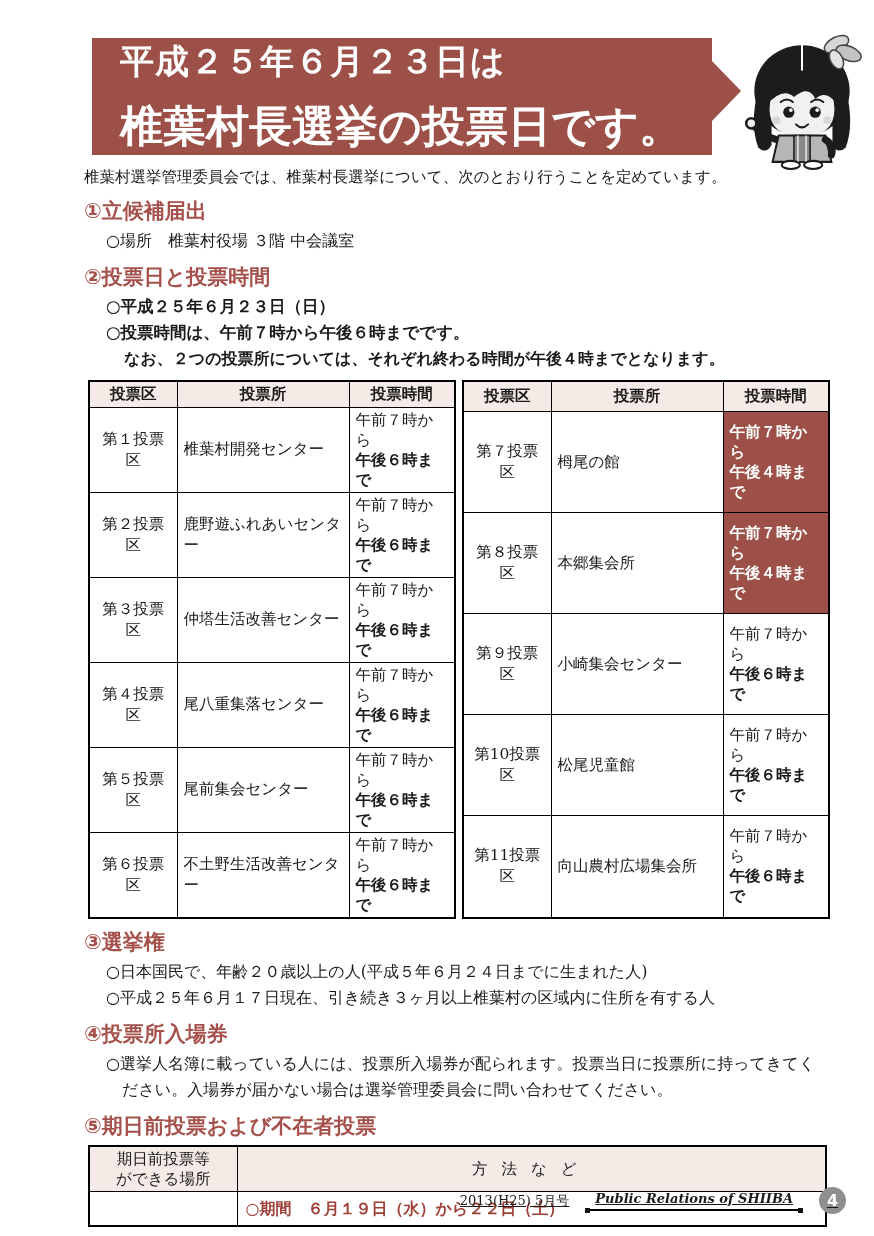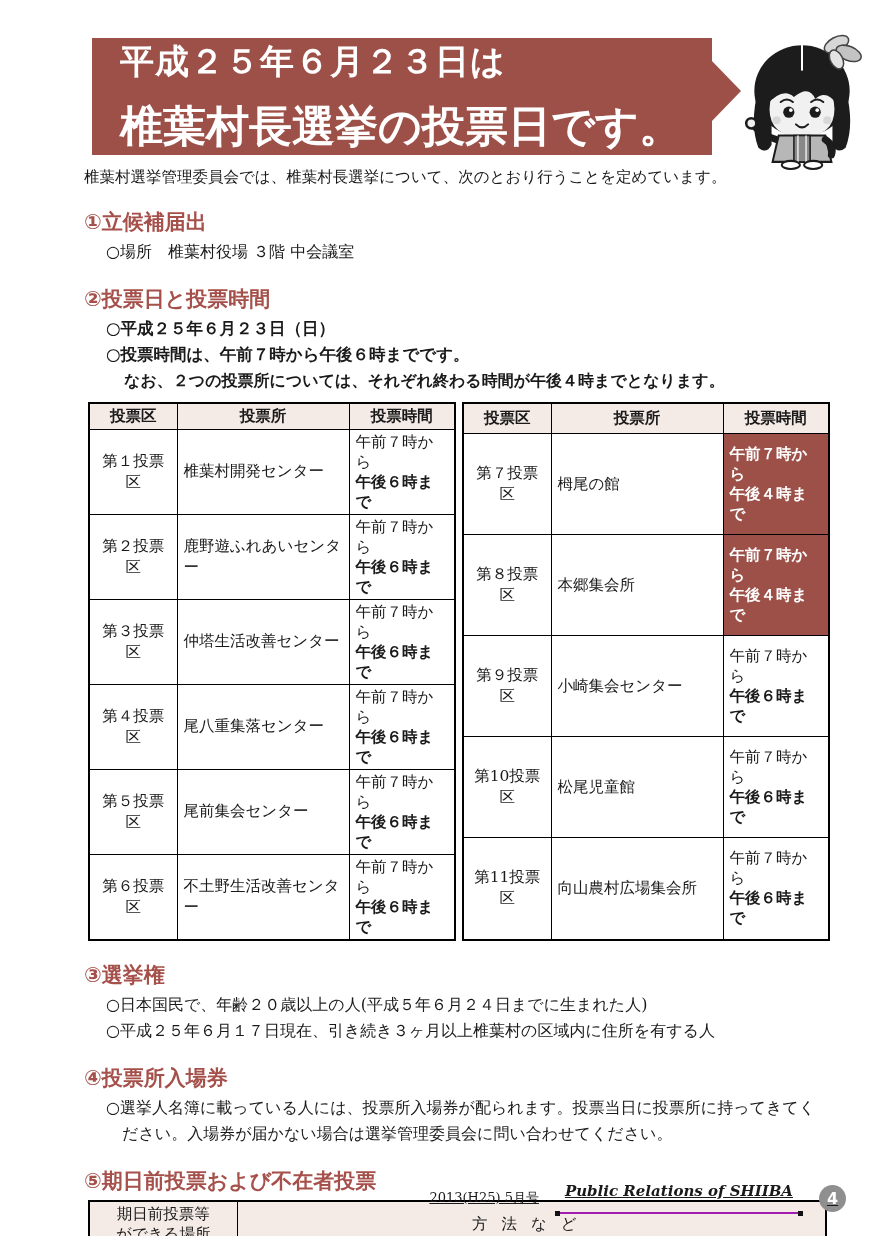--- a/index.html
+++ b/index.html
@@ -27,21 +27,21 @@
 
   .mascot { position:absolute; right:6px; top:28px; }
 
   
   .content { position:absolute; left:84px; top:166px; width:746px; }
   .intro { font-size:15.5px; line-height:22px; margin-bottom:8px; }
 
   h2.sec {
     font-family:"DejaVu Sans","Liberation Sans",sans-serif;
     font-weight:bold; font-size:21px; color:#a5504a;
-    margin:21px 0 4px 0; line-height:26px;
+    margin:10px 0 4px 0; line-height:26px;
   }
   .line { font-size:16px; line-height:26px; padding-left:22px; }
   .line.bold { font-family:"DejaVu Sans","Liberation Sans",sans-serif; font-weight:bold; font-size:16.5px; }
   .line.indent2 { padding-left:40px;font-weight:bold; }
   .hang { text-indent:-1em; padding-left:calc(22px + 1em); }
 
   
   .tables { display:flex; gap:6px; margin:8px 0 10px 4px; }
   table.poll { border-collapse:collapse; border:2px solid #000; }
   table.poll th, table.poll td { border:1px solid #000; font-size:15.5px; }
@@ -64,22 +64,22 @@
   td.eplace { text-align:center; font-size:16px; line-height:22px; }
   td.methods { padding:4px 8px; }
   .m-line { font-size:16px; line-height:25px; }
   .m-line.red { color:#9e4038; font-family:"DejaVu Sans","Liberation Sans",sans-serif; font-weight:bold; }
   .pubfoot {
     position:absolute; right:28px; bottom:22px;
     display:flex; align-items:center; gap:18px;text-decoration:underline;
   }
   .issue { font-size:13px; }
   .pubname {
-    position:relative; font-style:italic; font-size:15px; font-weight:bold;
-    padding:0 8px 12px 8px; border-bottom:2px solid #a21caf;
+    position:relative; font-style:italic; font-size:13px; font-weight:bold;
+    padding:0 8px 3px 8px; border-bottom:2px solid #000000;
   }
   .pubname::before, .pubname::after {
     content:""; position:absolute; bottom:-4px; width:5px; height:5px; background:#111;
   }
   .pubname::before { left:-2px; }
   .pubname::after { right:-2px; }
   .pagenum {
     width:27px; height:27px; border-radius:50%; background:#8f8f8f;
     color:#fff; font-family:"DejaVu Sans","Liberation Sans",sans-serif;
     font-weight:bold; font-size:16px; display:flex; align-items:center; justify-content:center;

